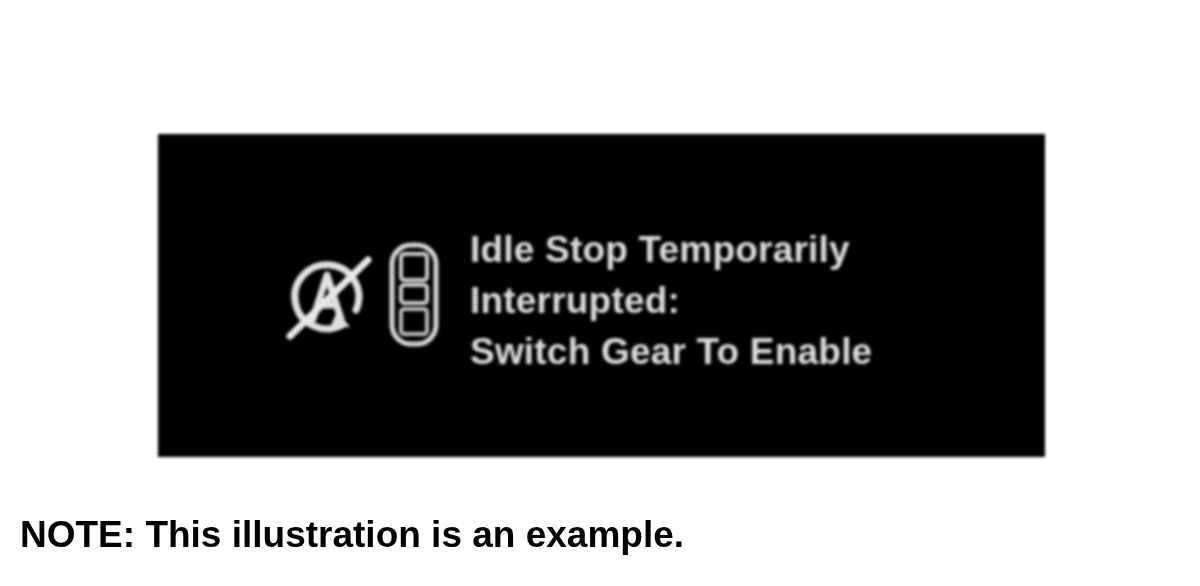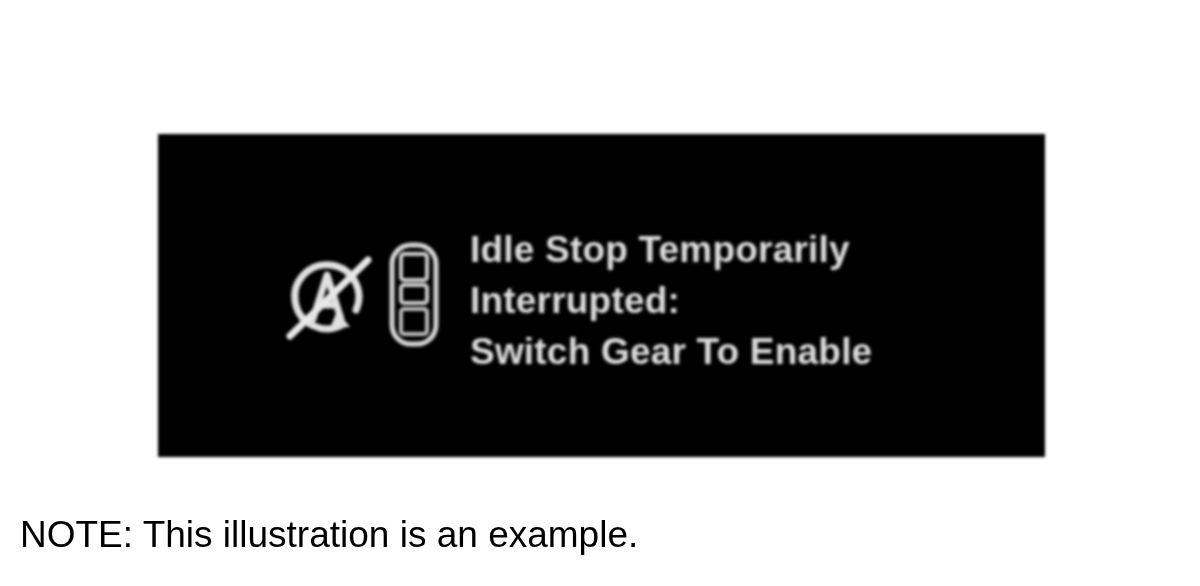--- a/index.html
+++ b/index.html
@@ -76,21 +76,21 @@
   }
 
   
   #caption {
     position: absolute;
     left: 20px;
     top: 512px;
     color: #000000;
     font-family: "Liberation Sans", sans-serif;
     font-size: 37px;
-    font-weight: 400;
+    font-weight: 700;
     line-height: 46px;
     white-space: nowrap;
   }
 </style>
 </head>
 <body>
 
 <div id="display-panel"></div>
 
 <div id="display-content">

